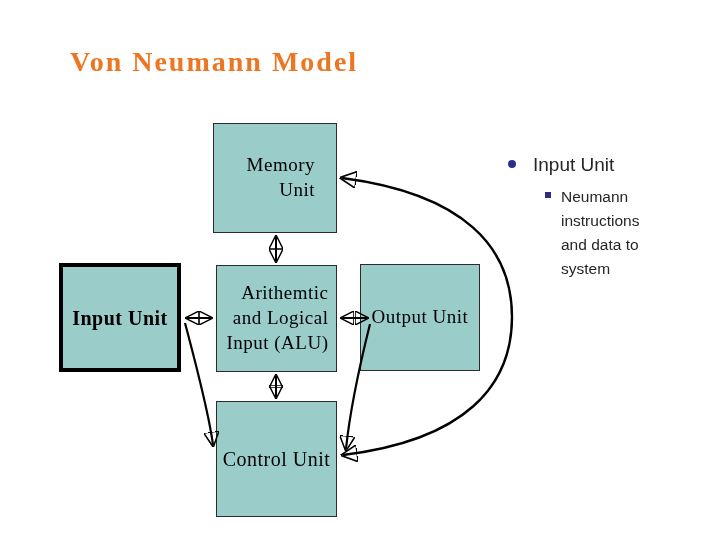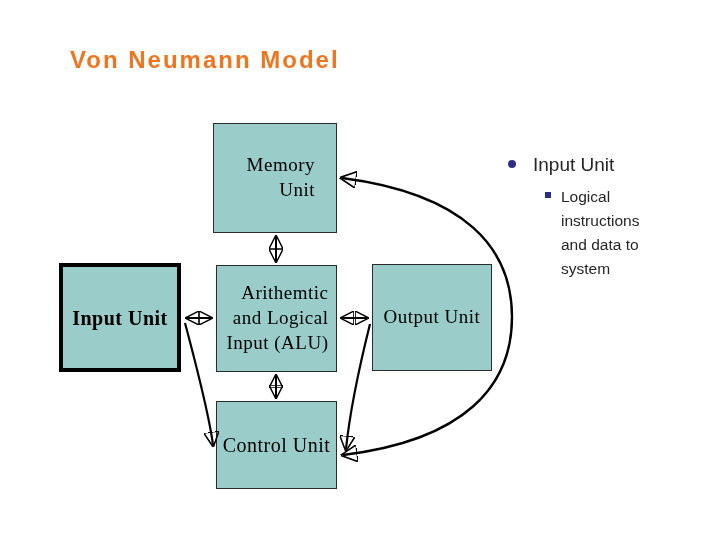--- a/index.html
+++ b/index.html
@@ -2,42 +2,42 @@
 <html style="--accent: #ED7622; --box-fill: #9ACCCA; --box-border: #2b2b2b; --line: #000000; --bullet: #2E2E87; --text: #262626;"><head>
 <meta charset="utf-8">
 <style>
   html,body { margin:0; padding:0; background:#ffffff; }
   .slide {
     position:relative; width:720px; height:540px; background:#fff;
     overflow:hidden; font-family:"Liberation Sans", sans-serif;
   }
   .title {
     position:absolute; left:70px; top:46px; margin:0;
-    font-family:Liberation Sans, sans-serif;
-    font-size:24px; font-weight:bold; letter-spacing:2px;
+    font-family:Liberation Serif, serif;
+    font-size:28px; font-weight:bold; letter-spacing:2px;
     color:var(--accent);
   }
   .box {
     position:absolute; box-sizing:border-box;
     background:var(--box-fill);
     border:1px solid var(--box-border);
     display:flex; align-items:center; justify-content:center;
     text-align:right; color:#000;
     font-family:"Liberation Serif", serif;
     font-size:19px; line-height:1.3; letter-spacing:0.5px;
   }
   .box span { display:block; }
   .memory  { left:213px; top:123px; width:124px; height:110px; }
   .memory span { max-width:80px; }
   .input   { left:59px;  top:263px; width:122px; height:109px;
              border:4px solid #000; font-weight:bold; font-size:20px; }
   .alu     { left:216px; top:265px; width:121px; height:107px; }
   .alu span { max-width:104px; }
-  .output  { left:372px; top:264px; width:120px; height:107px; }
-  .control { left:216px; top:401px; width:121px; height:88px; font-size:20px; }
+  .output  { left:360px; top:264px; width:120px; height:107px; }
+  .control { left:216px; top:401px; width:121px; height:116px; font-size:20px; }
   .overlay {
     position:absolute; left:0; top:0; width:720px; height:540px;
     pointer-events:none;
   }
   .overlay line, .overlay path { stroke:var(--line); fill:none; }
   .bullet-dot {
     position:absolute; left:508px; top:160px; width:8px; height:8px;
     border-radius:50%; background:var(--bullet);
   }
   .bullet-heading {
@@ -91,15 +91,15 @@
     <line x1="342" y1="318" x2="367" y2="318" stroke-width="2" marker-start="url(#ah)" marker-end="url(#ah)"></line>
     <line x1="276" y1="376" x2="276" y2="397" stroke-width="2" marker-start="url(#ah)" marker-end="url(#ah)"></line>
     <path d="M 185 323 C 197 368 209 414 213 445" stroke-width="2.2" marker-end="url(#ah)"></path>
     <path d="M 370 324 C 359 368 350 410 346 449" stroke-width="2.2" marker-end="url(#ah)"></path>
     <path d="M 342 178 C 465 194 512 248 512 317 C 512 386 465 440 343 455" stroke-width="2.4" marker-start="url(#ah)" marker-end="url(#ah)"></path>
   </svg>
 
   <span class="bullet-dot"></span>
   <span class="bullet-heading">Input Unit</span>
   <span class="sub-square"></span>
-  <span class="sub-text">Logical instructions and data to system</span>
+  <span class="sub-text">Neumann instructions and data to system</span>
 
 </div>
 
 </body></html>

